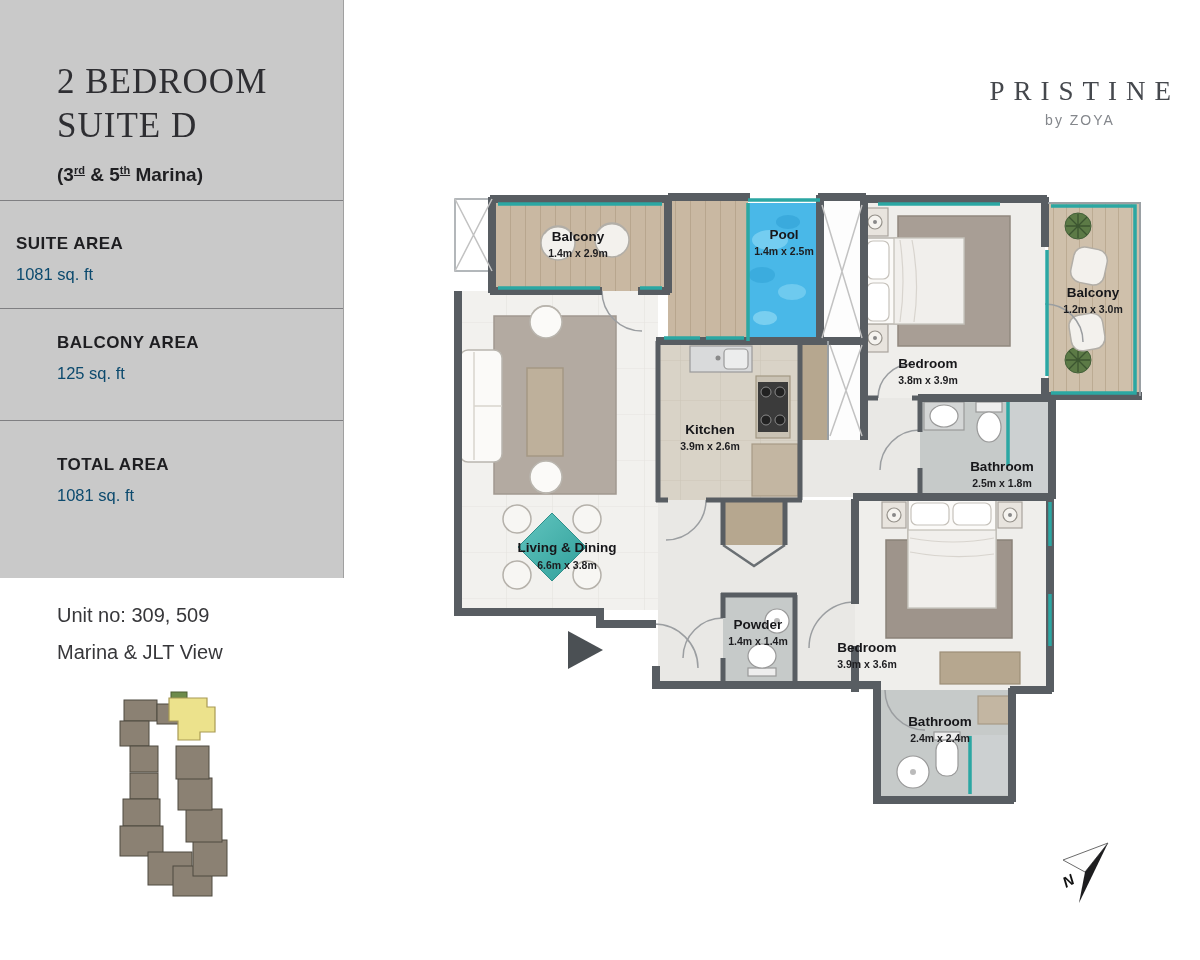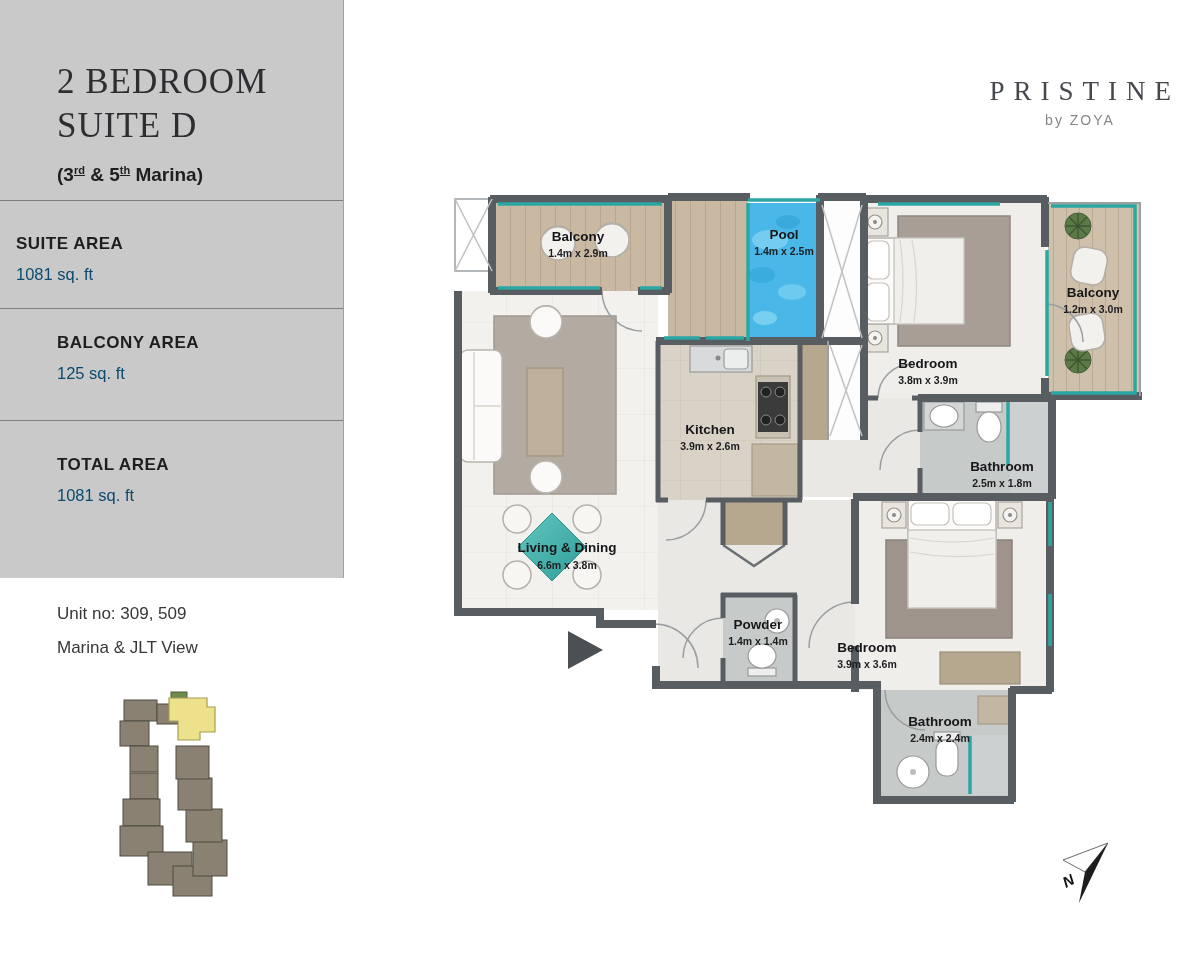--- a/index.html
+++ b/index.html
@@ -14,21 +14,21 @@
                   color:#2e2e32;letter-spacing:1px;font-weight:500;}
   .floor-note{margin-top:16px;font-size:19px;font-weight:700;color:#1f1f22;}
   .floor-note .sup{font-size:11px;vertical-align:super;text-decoration:underline;}
   .s-sec{border-top:1px solid #7f7f82;}
   .sec1{height:108px;padding-top:33px;padding-left:16px;}
   .sec2{height:112px;padding-top:24px;}
   .sec3{height:98px;padding-top:34px;}
   .s-label{font-size:17px;font-weight:700;letter-spacing:.5px;color:#1e1e21;margin:0 0 11px 0;}
   .s-value{font-size:16.5px;color:#0c4a6e;margin:0;}
   
-  .unit-info{position:absolute;left:57px;top:604px;color:#37373a;font-size:17px;}
+  .unit-info{position:absolute;left:57px;top:604px;color:#37373a;font-size:20px;}
   .unit-info div{margin-bottom:14px;}
   
   .logo{position:absolute;left:980px;top:76px;width:200px;text-align:center;}
   .logo .name{font-family:"Liberation Serif", serif;font-size:27px;letter-spacing:9px;
               color:#45484d;white-space:nowrap;text-align:right;}
   .logo .byline{margin-top:5px;font-size:14px;letter-spacing:2px;color:#84878c;}
   
   .plan-svg{position:absolute;left:445px;top:180px;}
   .keyplan-svg{position:absolute;left:116px;top:690px;}
   svg text{font-family:"Liberation Sans", sans-serif;}

